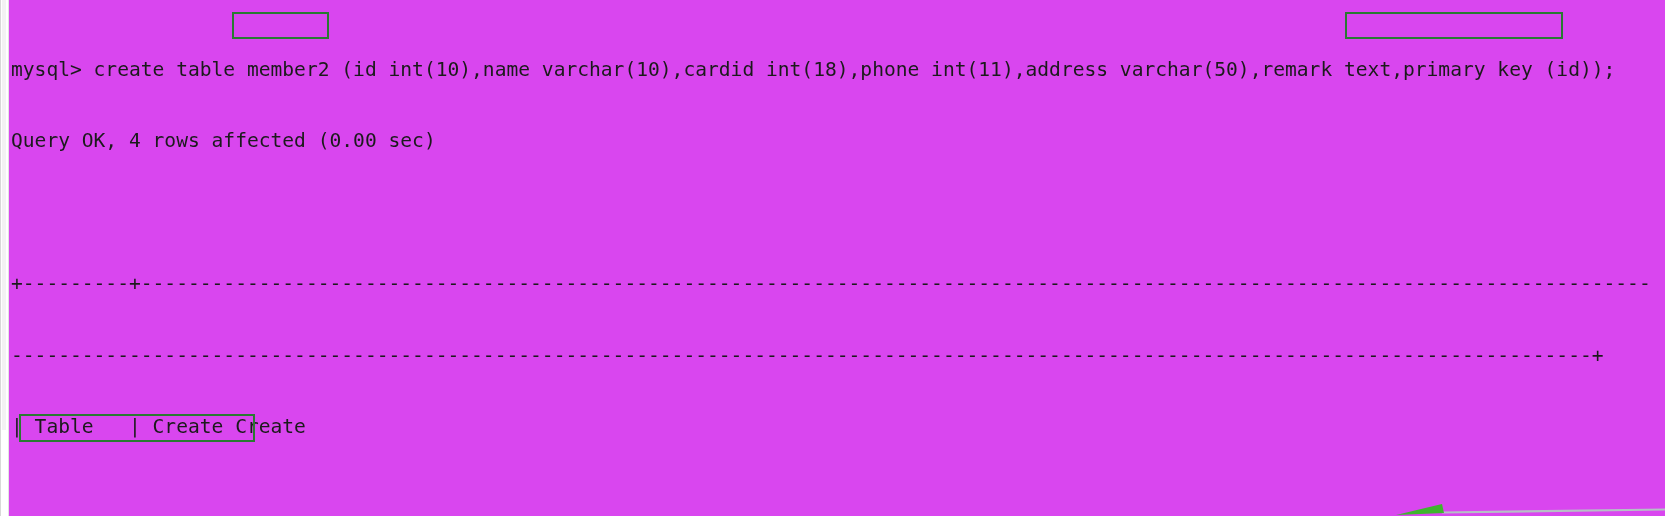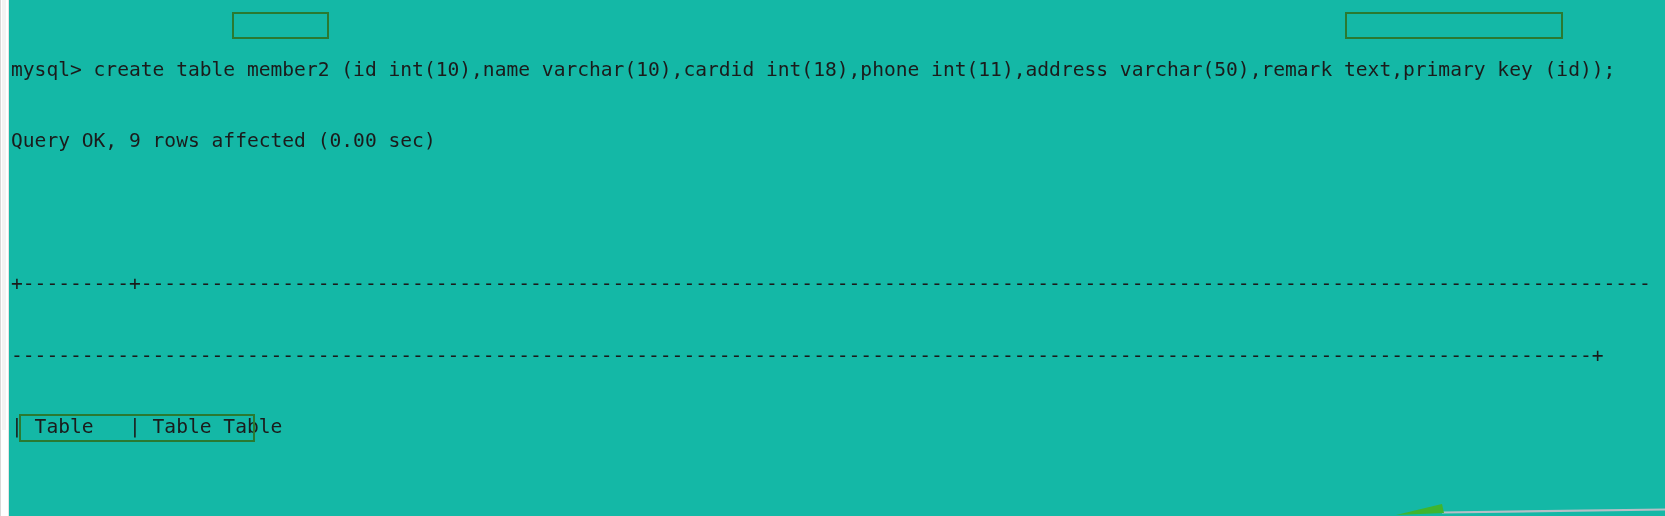--- a/index.html
+++ b/index.html
@@ -11,21 +11,21 @@
     width: 1665px;
     height: 516px;
     overflow: hidden;
     font-family: "DejaVu Sans Mono", "Liberation Mono", monospace;
   }
 
   #terminal {
     position: relative;
     width: 1665px;
     height: 516px;
-    background: #14b8a6;
+    background: #d946ef;
     box-sizing: border-box;
   }
 
   
   .left-gutter {
     position: absolute;
     left: 0;
     top: 0;
     width: 9px;
     height: 516px;
@@ -90,25 +90,25 @@
 <body>
 
 <div id="terminal">
 
   <div class="left-gutter">
     <div class="left-gutter-thumb"></div>
   </div>
 
   <div class="console">
     <div class="line">mysql&gt; create table member2 (id int(10),name varchar(10),cardid int(18),phone int(11),address varchar(50),remark text,primary key (id));</div>
-    <div class="line">Query OK, 9 rows affected (0.00 sec)</div>
+    <div class="line">Query OK, 4 rows affected (0.00 sec)</div>
     <div class="line blank"></div>
     <div class="line">+---------+--------------------------------------------------------------------------------------------------------------------------------</div>
     <div class="line">--------------------------------------------------------------------------------------------------------------------------------------+</div>
-    <div class="line">| Table   | Table Table</div>
+    <div class="line">| Table   | Create Create</div>
     
     
     
     
     
     
     
     
     
     

